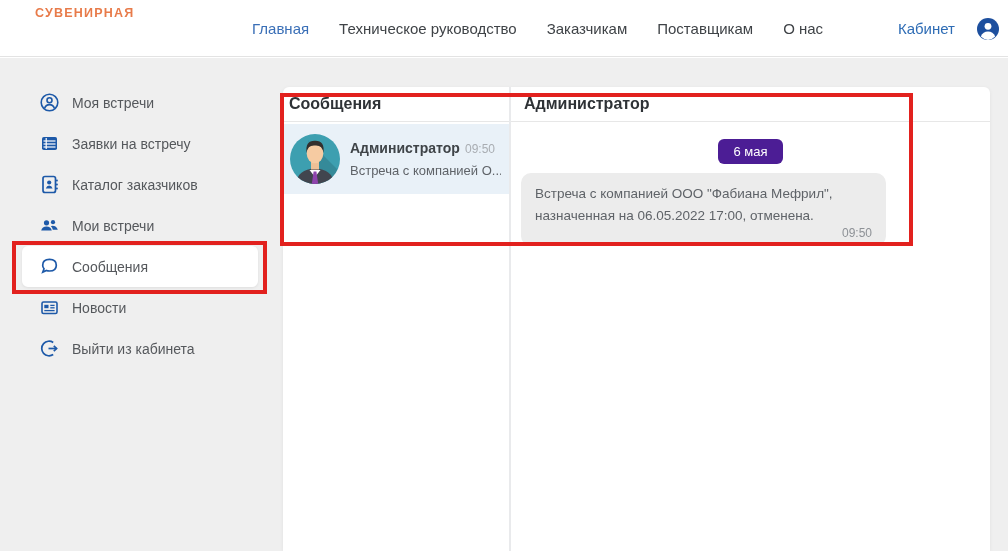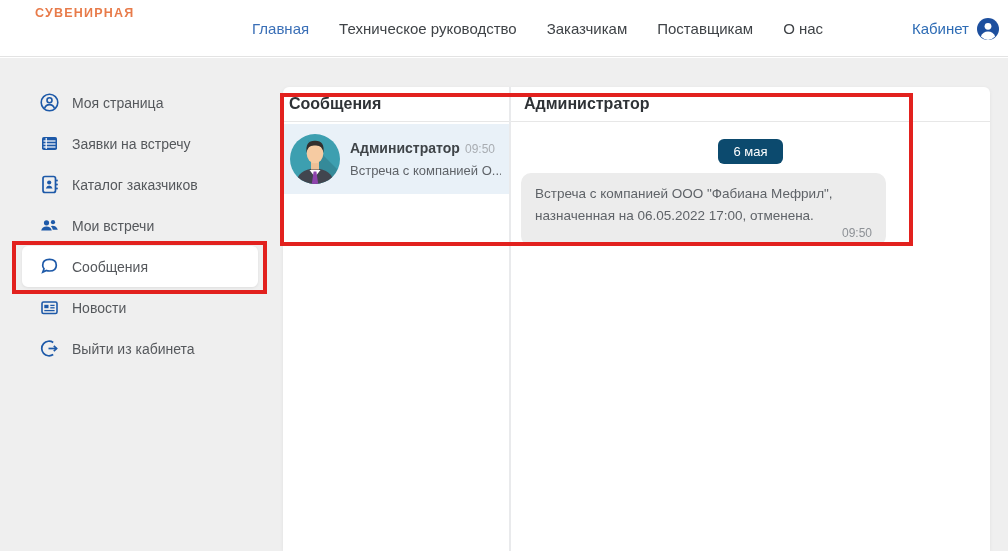--- a/index.html
+++ b/index.html
@@ -10,21 +10,21 @@
   
   .header { position:absolute; top:0; left:0; width:1008px; height:57px; background:#ffffff;
             border-bottom:1px solid #e3e3e3; z-index:3; }
   .logo { position:absolute; left:28px; top:7px; cursor:pointer; line-height:1; }
   .logo-line1 { font-size:12.5px; font-weight:700; letter-spacing:1.2px; color:#e87b4a; padding-left:7px; }
   .logo-line2 { font-size:27px; font-weight:700; color:#2f7fc4; letter-spacing:1px; }
   .logo-dot { display:inline-block; width:10px; height:10px; border-radius:50%; background:#e8821f; margin-left:3px; }
   .nav { position:absolute; left:252px; top:0; height:57px; display:flex; align-items:center; gap:30px; }
   .nav-link { font-size:15px; color:#3f4347; cursor:pointer; white-space:nowrap; }
   .nav-link.active { color:#3a6fb7; }
-  .account { position:absolute; right:8px; top:0; height:57px; display:flex; align-items:center; gap:7px; cursor:pointer; }
+  .account { position:absolute; right:8px; top:0; height:57px; display:flex; align-items:center; gap:21px; cursor:pointer; }
   .account-label { font-size:15px; color:#2e6cb5; }
   .account-icon { width:24px; height:24px; display:block; }
 
   
   .main-bg { position:absolute; top:58px; left:0; width:1008px; height:493px; background:#efefef; }
 
   
   .sidebar { position:absolute; left:0; top:82px; width:277px; z-index:2; }
   .side-item { height:41px; display:flex; align-items:center; gap:13px; padding-left:40px; cursor:pointer; }
   .side-item .icon { width:19px; height:19px; flex:0 0 19px; display:block; }
@@ -48,21 +48,21 @@
   .avatar { width:50px; height:50px; flex:0 0 50px; display:block; }
   .convo-text { flex:1; margin-left:10px; overflow:hidden; }
   .convo-top { display:flex; align-items:baseline; }
   .convo-name { font-size:14px; font-weight:700; color:#3f4448; }
   .convo-time { margin-left:auto; font-size:12px; color:#a9adb2; padding-right:6px; }
   .convo-preview { margin-top:7px; font-size:13px; color:#5f6368; white-space:nowrap;
                    overflow:hidden; text-overflow:clip; }
 
   
   .chat-body { flex:1; padding-top:17px; }
-  .date-chip { width:fit-content; margin:0 auto; background:#0c4a6e; color:#ffffff; font-size:13px;
+  .date-chip { width:fit-content; margin:0 auto; background:#4c1d95; color:#ffffff; font-size:13px;
                padding:5px 15px; border-radius:6px; }
   .bubble { margin:9px 0 0 10px; width:365px; background:#ececec; border-radius:10px;
             padding:10px 14px 6px 14px; }
   .bubble-text { font-size:13.5px; color:#5f6368; line-height:1.6; }
   .bubble-time { text-align:right; font-size:12px; color:#8d9196; margin-top:0px; }
 
   
   .anno { position:absolute; border:4px solid #e2211e; z-index:10; pointer-events:none; }
   .anno-sidebar { left:12px; top:241px; width:255px; height:53px; }
   .anno-panels { left:280px; top:93px; width:633px; height:153px; }
@@ -98,21 +98,21 @@
   <div class="main-bg"></div>
 
   <div class="sidebar">
 
     <div class="side-item">
       <svg class="icon" viewBox="0 0 19 19" fill="none" stroke="#1d59a8" stroke-width="1.6">
         <circle cx="9.5" cy="9.5" r="8.3"></circle>
         <circle cx="9.5" cy="7.3" r="2.5"></circle>
         <path d="M4.6 15.2 Q6 11.6 9.5 11.6 Q13 11.6 14.4 15.2"></path>
       </svg>
-      <span class="side-label">Моя страница</span>
+      <span class="side-label">Моя встречи</span>
     </div>
 
     <div class="side-item">
       <svg class="icon" viewBox="0 0 19 19">
         <rect x="2" y="3" width="15" height="13" rx="1.8" fill="#1d59a8"></rect>
         <line x1="6.2" y1="4" x2="6.2" y2="15" stroke="#ffffff" stroke-width="1.2"></line>
         <line x1="3.5" y1="7" x2="15.5" y2="7" stroke="#ffffff" stroke-width="1.2"></line>
         <line x1="3.5" y1="10" x2="15.5" y2="10" stroke="#ffffff" stroke-width="1.2"></line>
         <line x1="3.5" y1="13" x2="15.5" y2="13" stroke="#ffffff" stroke-width="1.2"></line>
       </svg>

